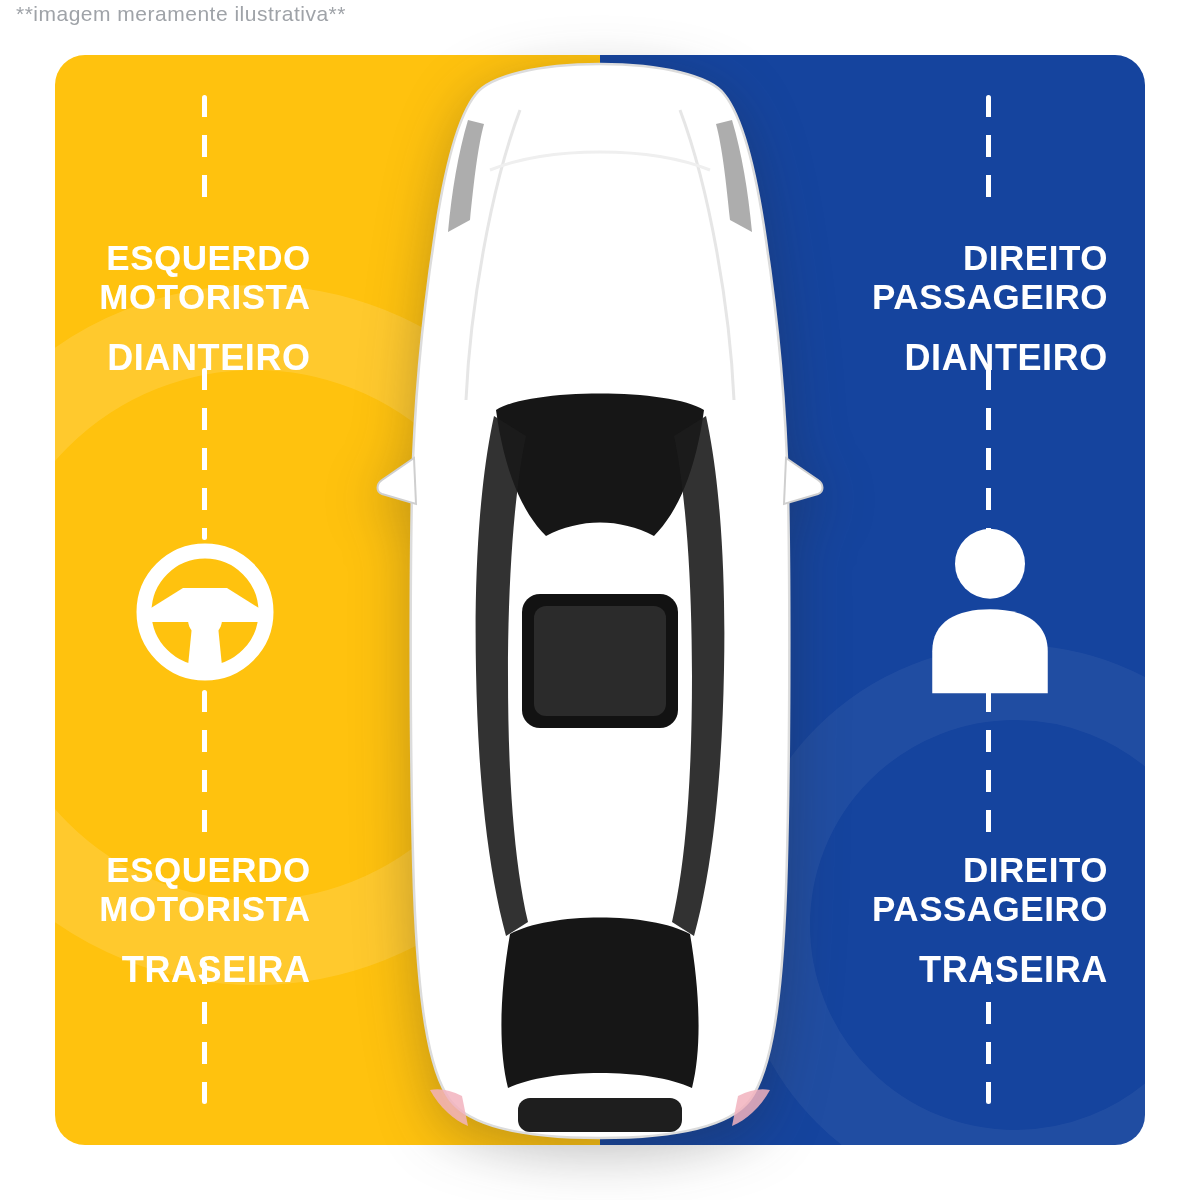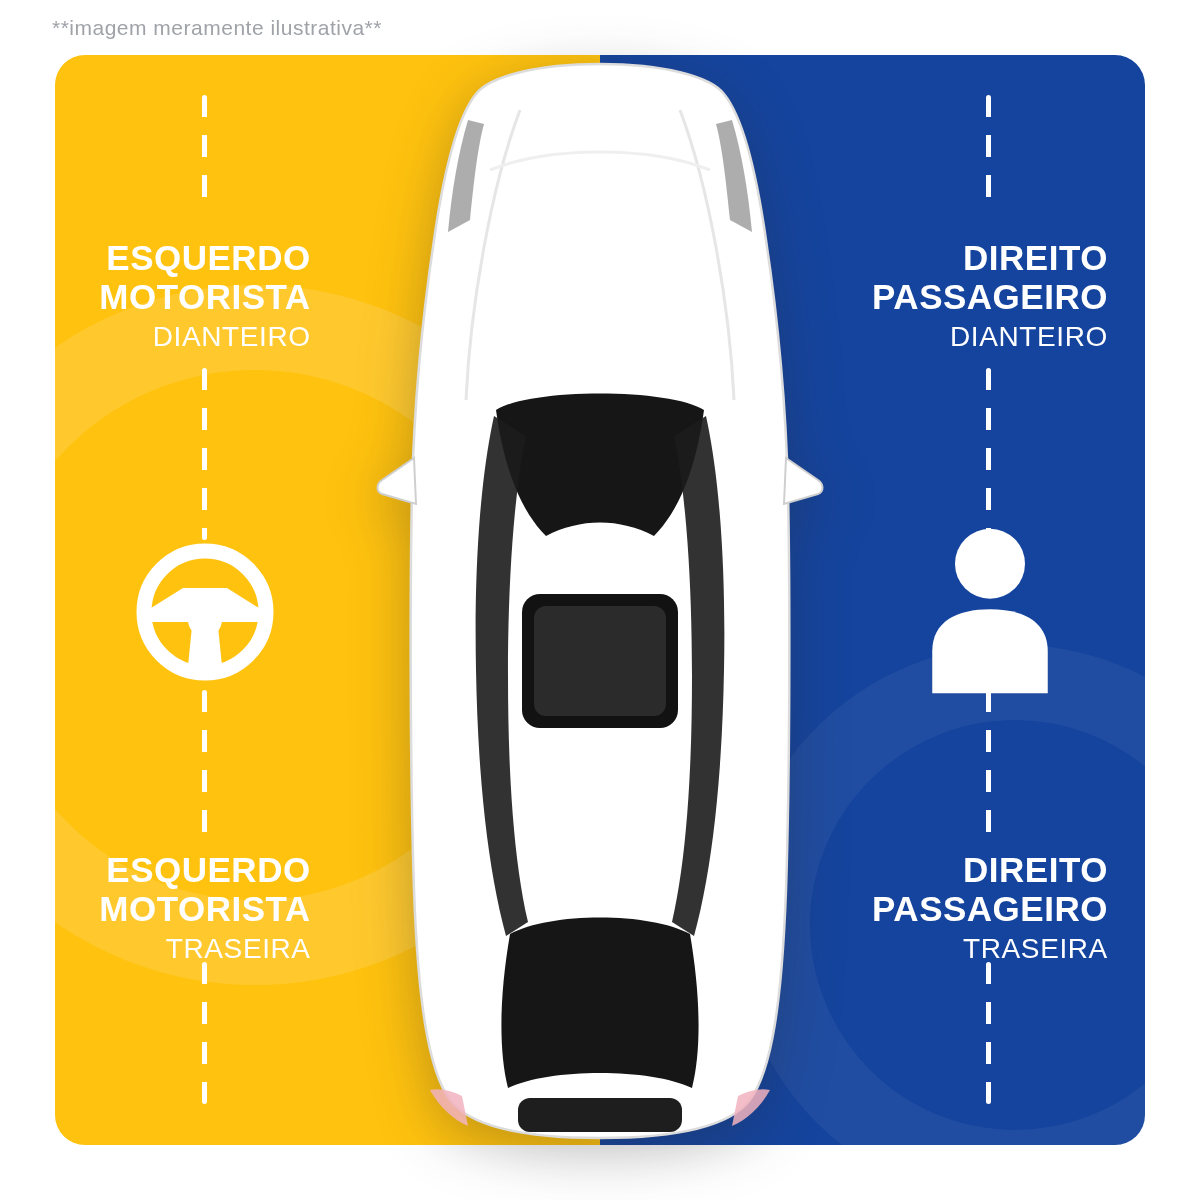--- a/index.html
+++ b/index.html
@@ -8,22 +8,22 @@
     --label-text:#FFFFFF;
     --disclaimer:#9FA3A8;
   }
   *{box-sizing:border-box;}
   html,body{margin:0;padding:0;}
   body{
     width:1200px;height:1200px;position:relative;background:#ffffff;
     font-family:"Liberation Sans", sans-serif;overflow:hidden;
   }
   .disclaimer{
-    position:absolute;left:16px;top:16px;
-    font-size:21px;color:var(--disclaimer);letter-spacing:0.5px;margin-left:36px;
+    position:absolute;left:16px;top:2px;
+    font-size:21px;color:var(--disclaimer);letter-spacing:0.5px;
   }
   .panel{
     position:absolute;left:55px;top:55px;width:1090px;height:1090px;
     border-radius:30px;overflow:hidden;
   }
   .half{position:absolute;top:0;height:100%;width:545px;}
   .half-left{left:0;background:var(--left-bg);}
   .half-right{left:545px;background:var(--right-bg);}
   .wm-ring{
     position:absolute;border-radius:50%;pointer-events:none;
@@ -39,21 +39,21 @@
   .dash{
     position:absolute;width:5px;border-radius:3px;
     background:repeating-linear-gradient(to bottom,#fff 0px,#fff 22px,transparent 22px,transparent 40px);
   }
   .label{
     position:absolute;transform:translateX(-50%);
     text-align:right;color:var(--label-text);
     font-weight:700;font-size:35px;line-height:1.12;letter-spacing:0.5px;
   }
   .label .light{
-    display:block;font-weight:400;font-size:28px;margin-top:5px;letter-spacing:0.6px;
+    display:block;font-weight:700;font-size:36px;margin-top:22px;letter-spacing:0.6px;
   }
   .icon-wrap{position:absolute;}
   .car{
     position:absolute;left:370px;top:50px;width:460px;height:1100px;
     filter:drop-shadow(0px 14px 28px rgba(40,40,40,0.30));
   }
 </style>
 </head>
 <body>
 

